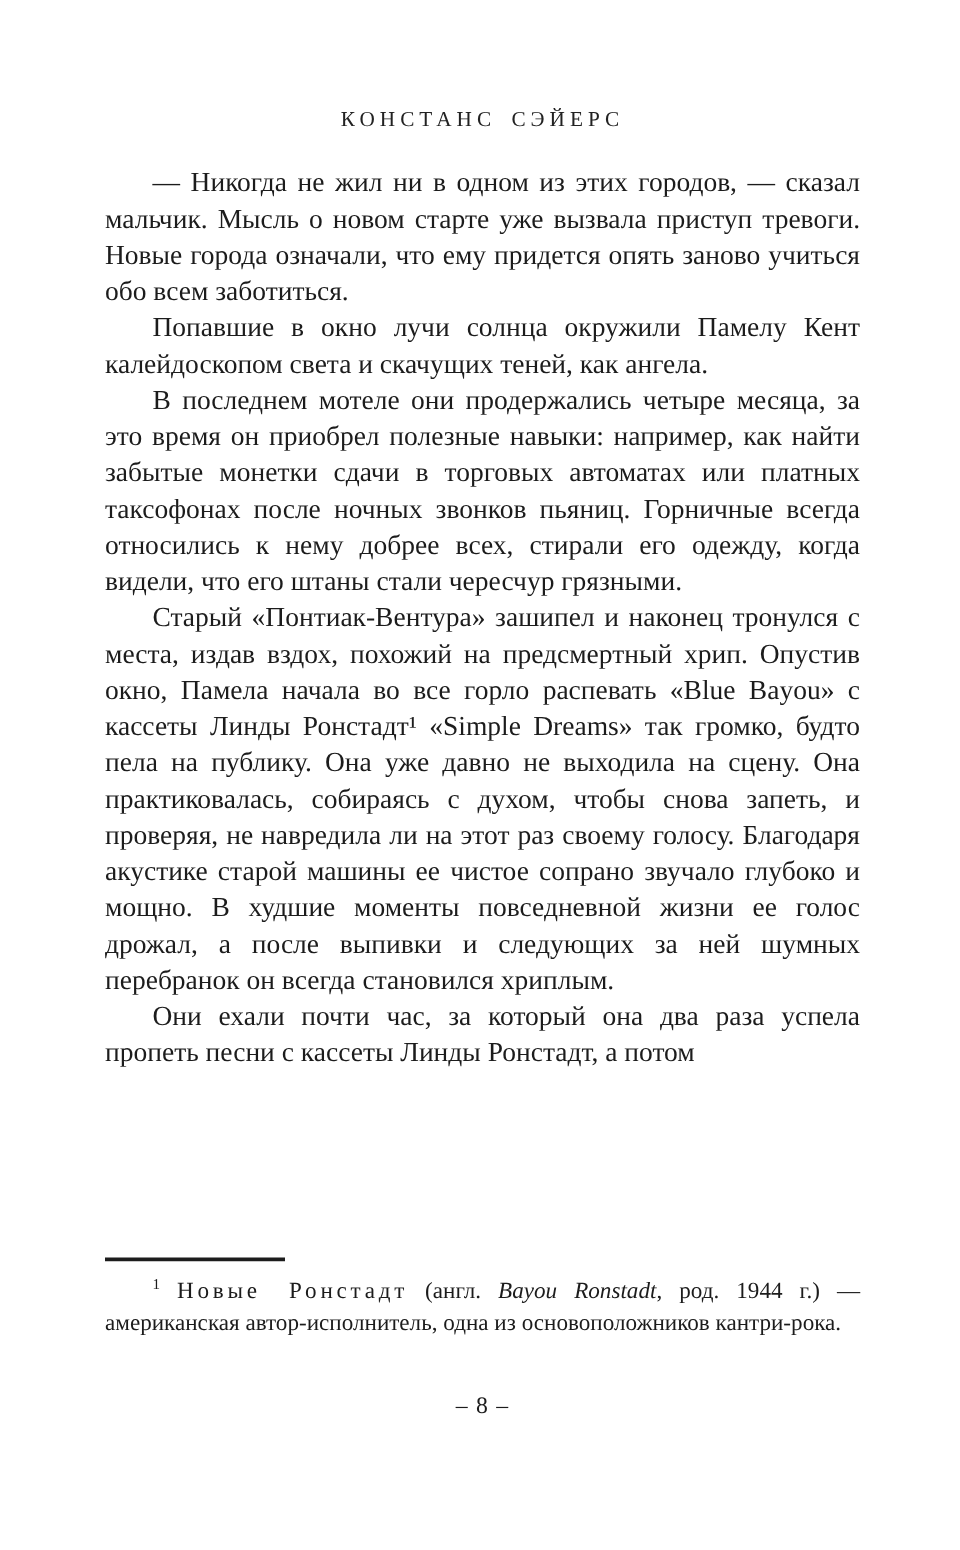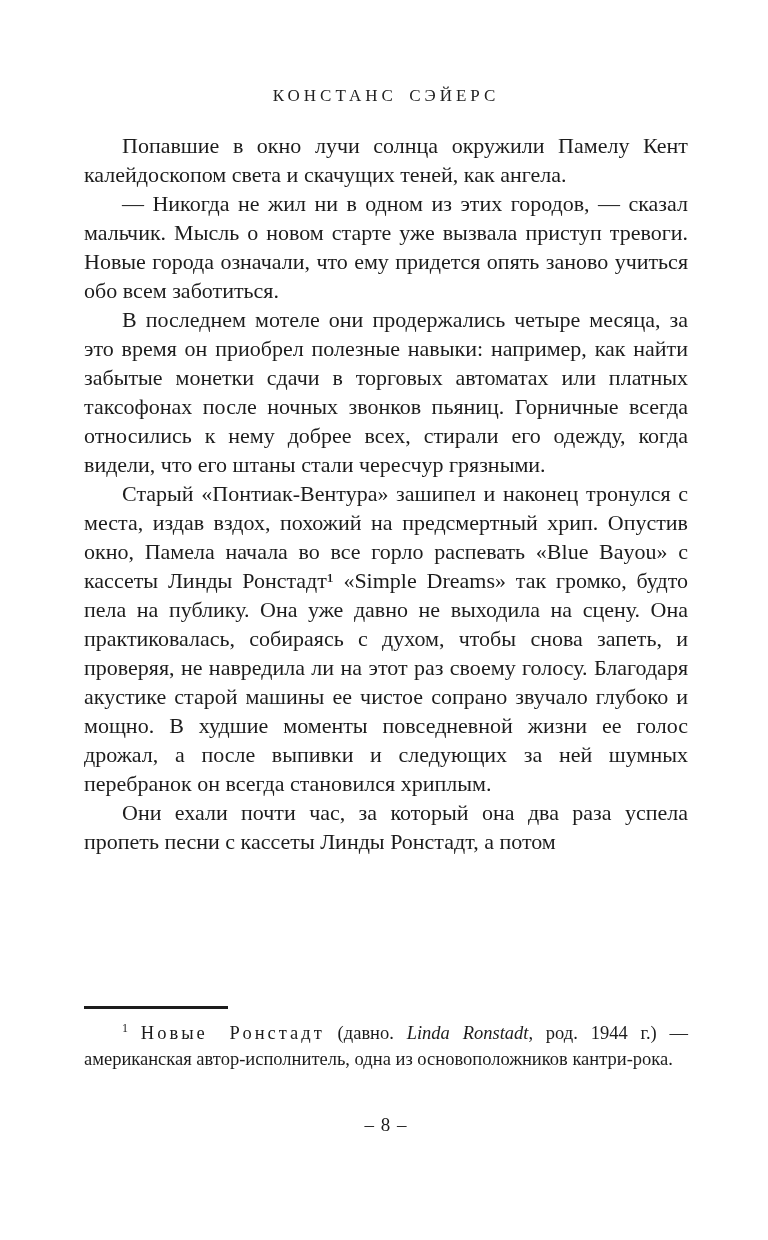--- a/index.html
+++ b/index.html
@@ -89,32 +89,32 @@
   }
 </style>
 </head>
 <body>
 
 <div class="page">
 
   <div class="running-head">КОНСТАНС СЭЙЕРС</div>
 
   <div class="body-text">
+    <p>— Никогда не жил ни в одном из этих городов, — сказал мальчик. Мысль о новом старте уже вызвала приступ тревоги. Новые города означали, что ему придется опять заново учиться обо всем заботиться.</p>
     <p>Попавшие в окно лучи солнца окружили Памелу Кент калейдоскопом света и скачущих теней, как ангела.</p>
-    <p>— Никогда не жил ни в одном из этих городов, — сказал мальчик. Мысль о новом старте уже вызвала приступ тревоги. Новые города означали, что ему придется опять заново учиться обо всем заботиться.</p>
     <p>В последнем мотеле они продержались четыре месяца, за это время он приобрел полезные навыки: например, как найти забытые монетки сдачи в торговых автоматах или платных таксофонах после ночных звонков пьяниц. Горничные всегда относились к нему добрее всех, стирали его одежду, когда видели, что его штаны стали чересчур грязными.</p>
     <p>Старый «Понтиак-Вентура» зашипел и наконец тронулся с места, издав вздох, похожий на предсмертный хрип. Опустив окно, Памела начала во все горло распевать «Blue Bayou» с кассеты Линды Ронстадт¹ «Simple Dreams» так громко, будто пела на публику. Она уже давно не выходила на сцену. Она практиковалась, собираясь с духом, чтобы снова запеть, и проверяя, не навредила ли на этот раз своему голосу. Благодаря акустике старой машины ее чистое сопрано звучало глубоко и мощно. В худшие моменты повседневной жизни ее голос дрожал, а после выпивки и следующих за ней шумных перебранок он всегда становился хриплым.</p>
     <p>Они ехали почти час, за который она два раза успела пропеть песни с кассеты Линды Ронстадт, а потом</p>
   </div>
 
   <div class="footnote-block">
     <div class="footnote-rule"></div>
     <p class="footnote">
       <sup>1</sup>
       <span class="spaced">Новые Ронстадт</span>
-      <span>(давно.</span>
-      <i>Linda Ronstadt</i><span>, род. 1944 г.) — американская автор-исполнитель, одна из основоположников кантри-рока.</span>
+      <span>(англ.</span>
+      <i>Bayou Ronstadt</i><span>, род. 1944 г.) — американская автор-исполнитель, одна из основоположников кантри-рока.</span>
     </p>
   </div>
 
   <div class="page-number">– 8 –</div>
 
 </div>
 
 </body></html>

